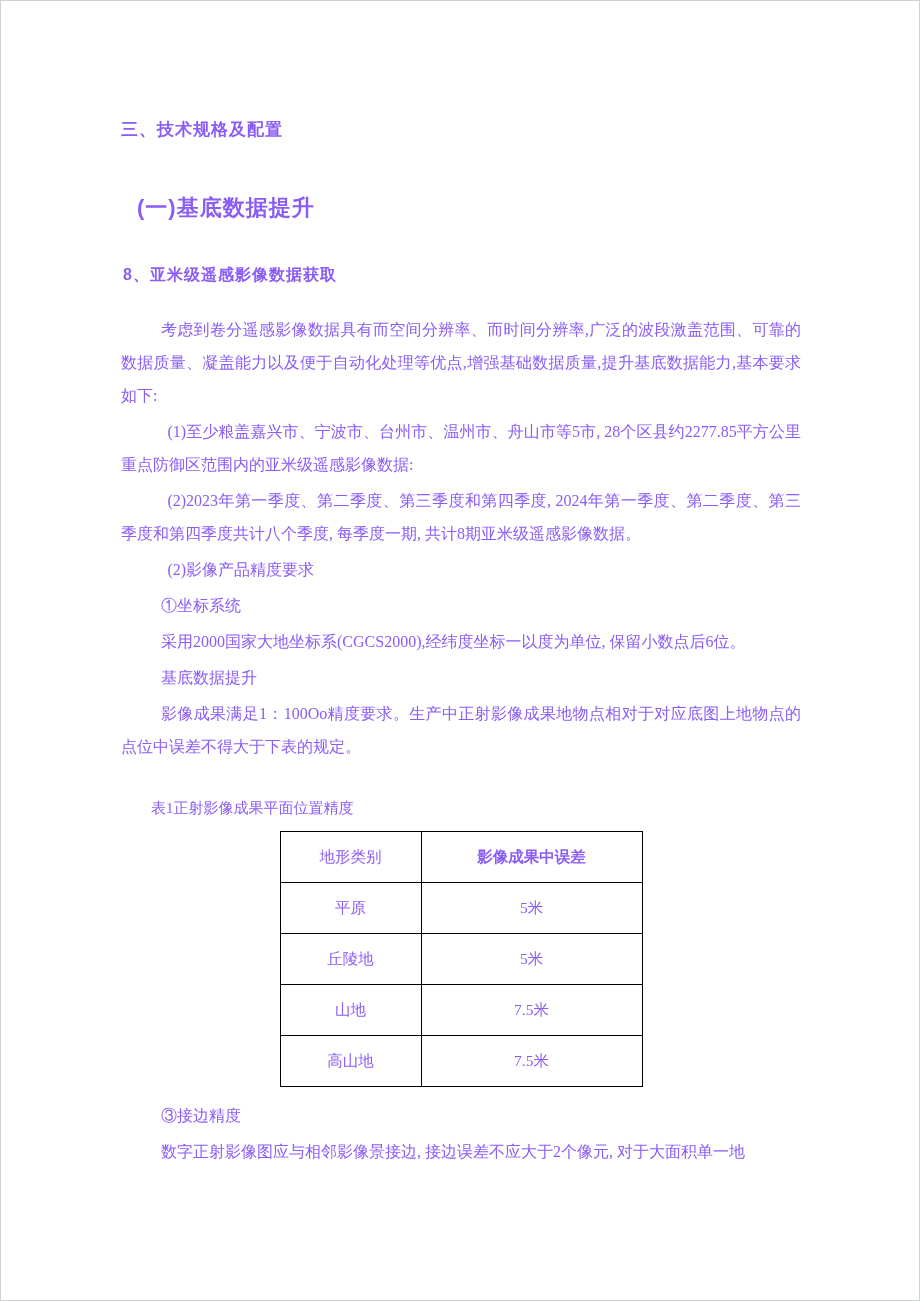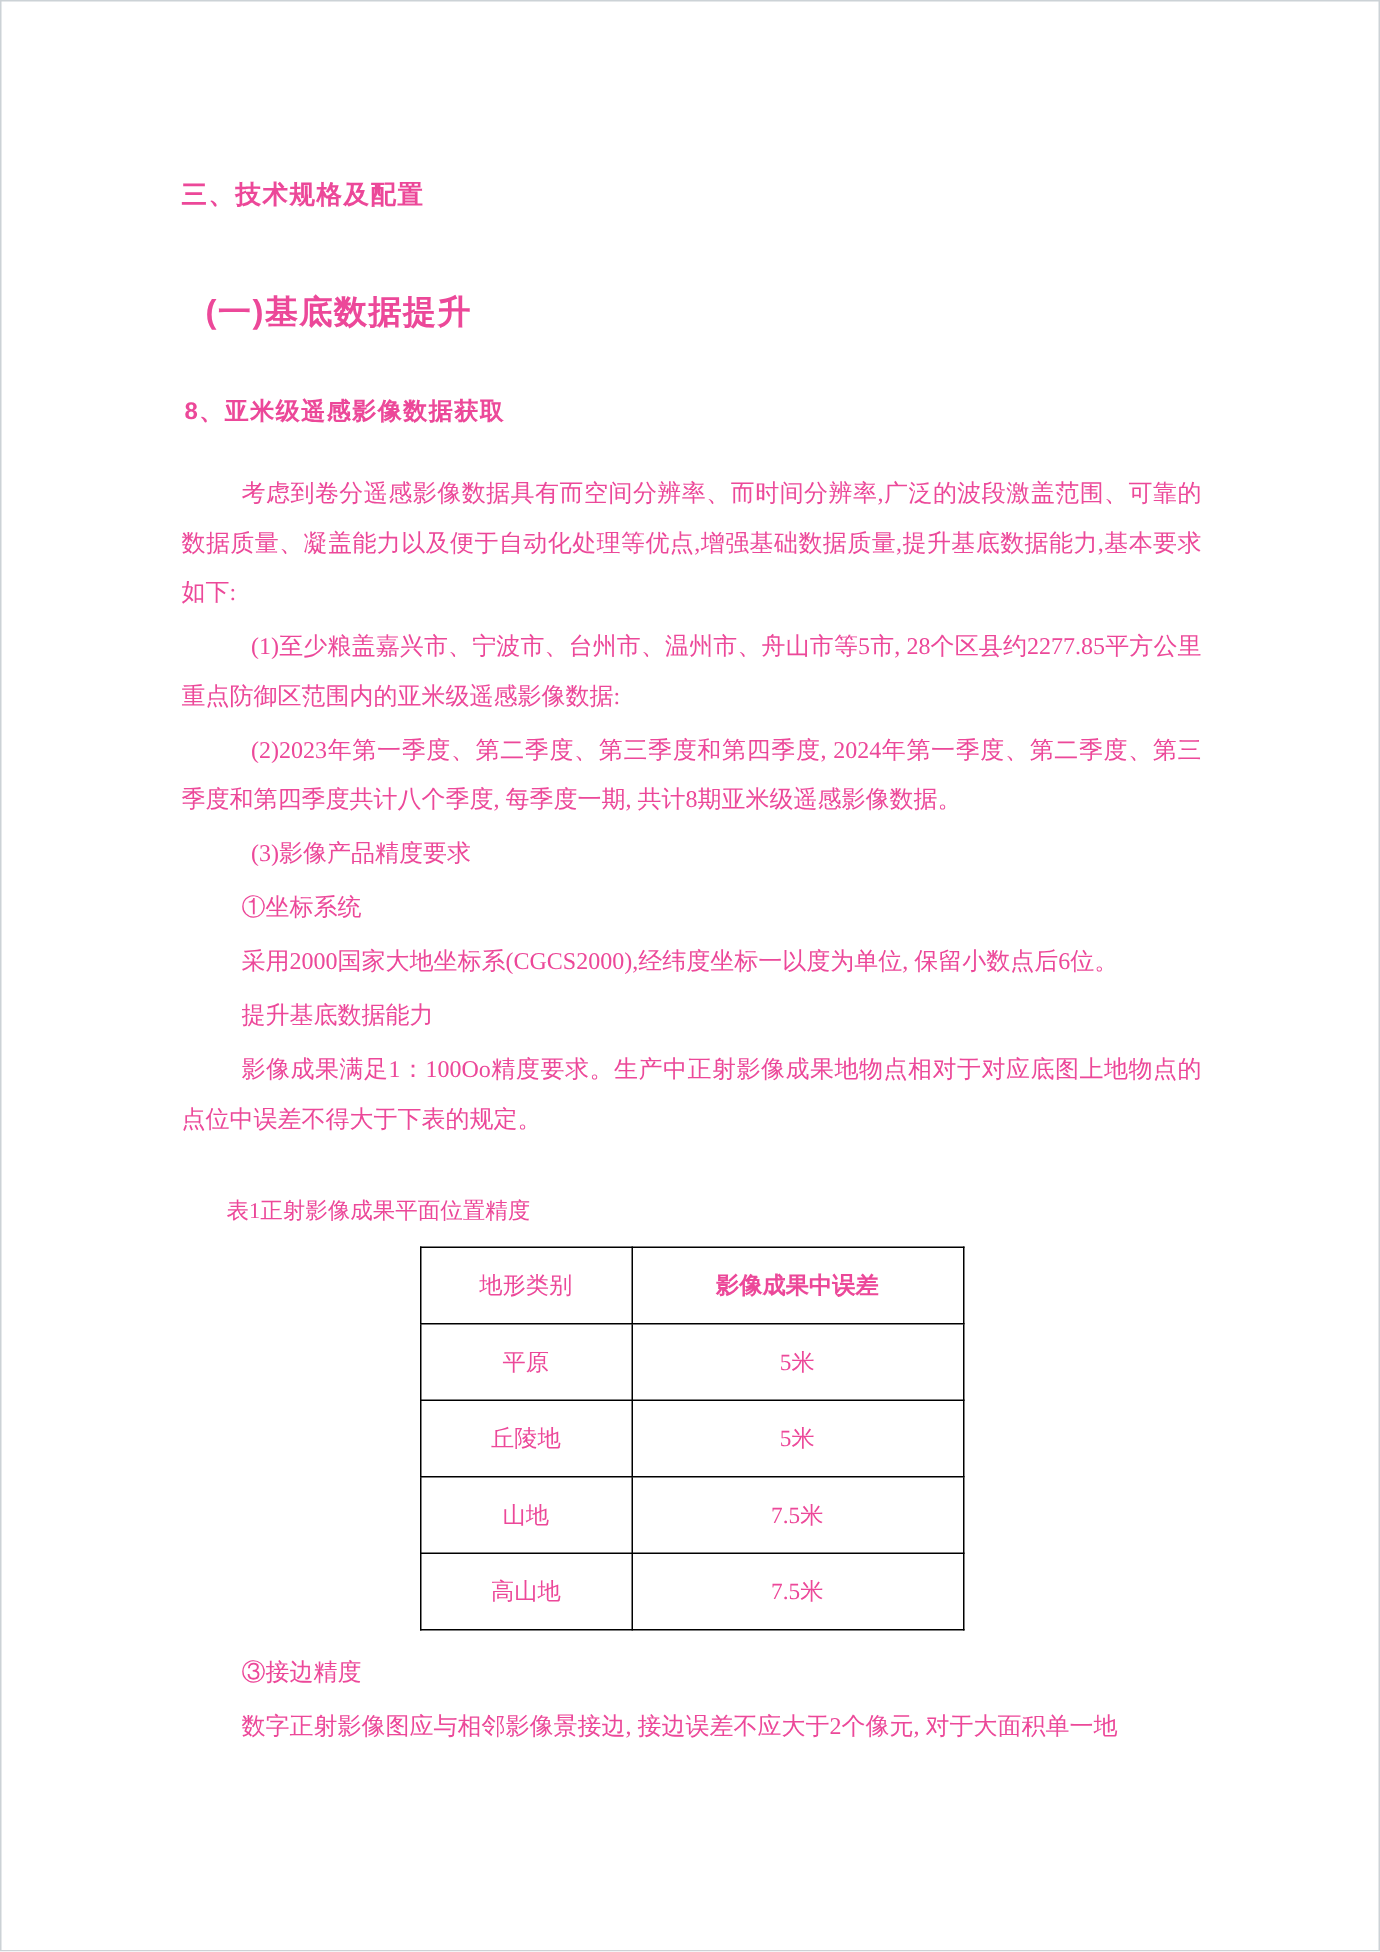--- a/index.html
+++ b/index.html
@@ -9,21 +9,21 @@
   }
   .page {
     position: relative;
     width: 920px;
     height: 1301px;
     box-sizing: border-box;
     background: #ffffff;
     border: 1px solid #ccd2d6;
     padding: 116px 118px 30px 120px;
     font-family: "Liberation Serif", "DejaVu Serif", serif;
-    color: #ec4899;
+    color: #8b5cf6;
     overflow: hidden;
   }
   .h1 {
     font-family: "Liberation Sans", "DejaVu Sans", sans-serif;
     font-size: 17px;
     font-weight: 700;
     line-height: 26px;
     margin: 0;
     letter-spacing: 1px;
   }
@@ -93,27 +93,27 @@
   <div class="h2">(一)基底数据提升</div>
 
   <div class="h3">8、亚米级遥感影像数据获取</div>
 
   <p class="body first">考虑到卷分遥感影像数据具有而空间分辨率、而时间分辨率,广泛的波段激盖范围、可靠的数据质量、凝盖能力以及便于自动化处理等优点,增强基础数据质量,提升基底数据能力,基本要求如下:</p>
 
   <p class="body num">(1)至少粮盖嘉兴市、宁波市、台州市、温州市、舟山市等5市, 28个区县约2277.85平方公里重点防御区范围内的亚米级遥感影像数据:</p>
 
   <p class="body num">(2)2023年第一季度、第二季度、第三季度和第四季度, 2024年第一季度、第二季度、第三季度和第四季度共计八个季度, 每季度一期, 共计8期亚米级遥感影像数据。</p>
 
-  <p class="body num">(3)影像产品精度要求</p>
+  <p class="body num">(2)影像产品精度要求</p>
 
   <p class="body">①坐标系统</p>
 
   <p class="body">采用2000国家大地坐标系(CGCS2000),经纬度坐标一以度为单位, 保留小数点后6位。</p>
 
-  <p class="body">提升基底数据能力</p>
+  <p class="body">基底数据提升</p>
 
   <p class="body">影像成果满足1：100Oo精度要求。生产中正射影像成果地物点相对于对应底图上地物点的点位中误差不得大于下表的规定。</p>
 
   <p class="caption">表1正射影像成果平面位置精度</p>
 
   <table class="doc-table">
     <thead>
       <tr>
         <th class="col-terrain">地形类别</th>
         <th class="col-error">影像成果中误差</th>

